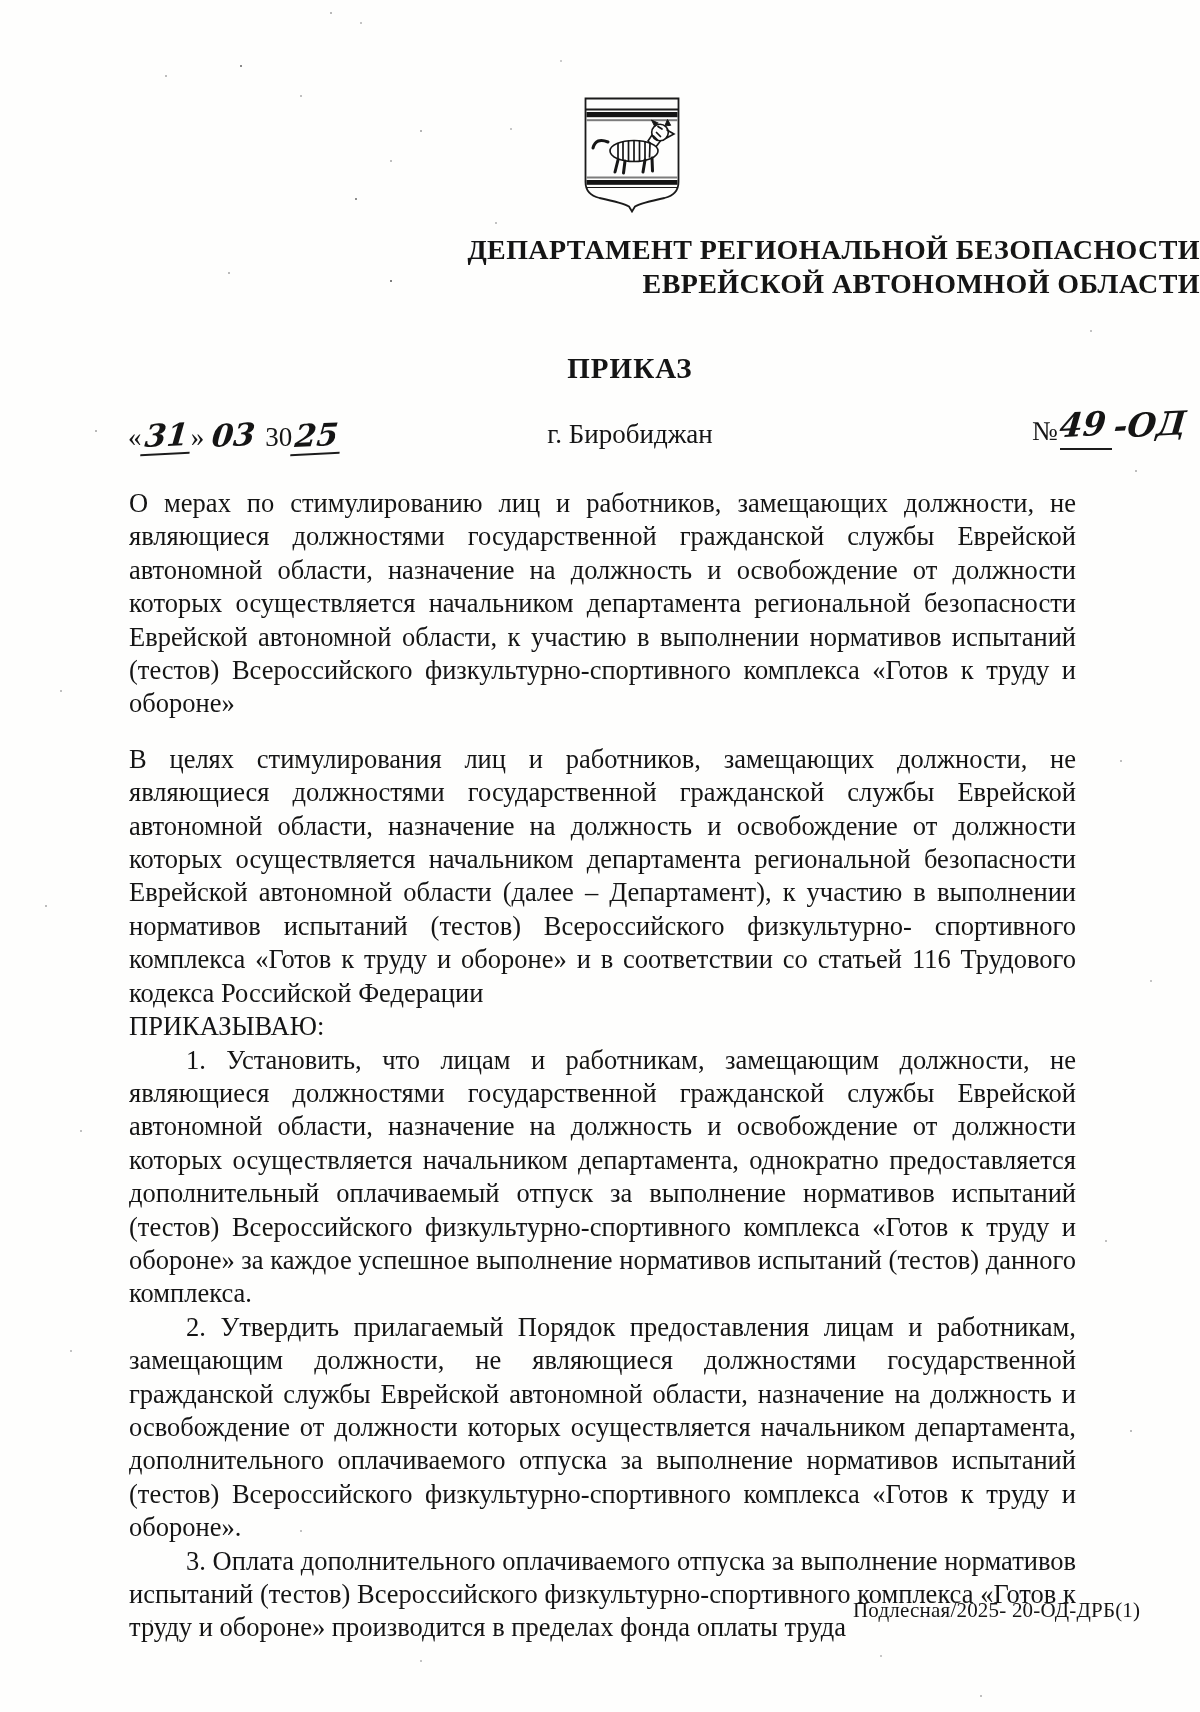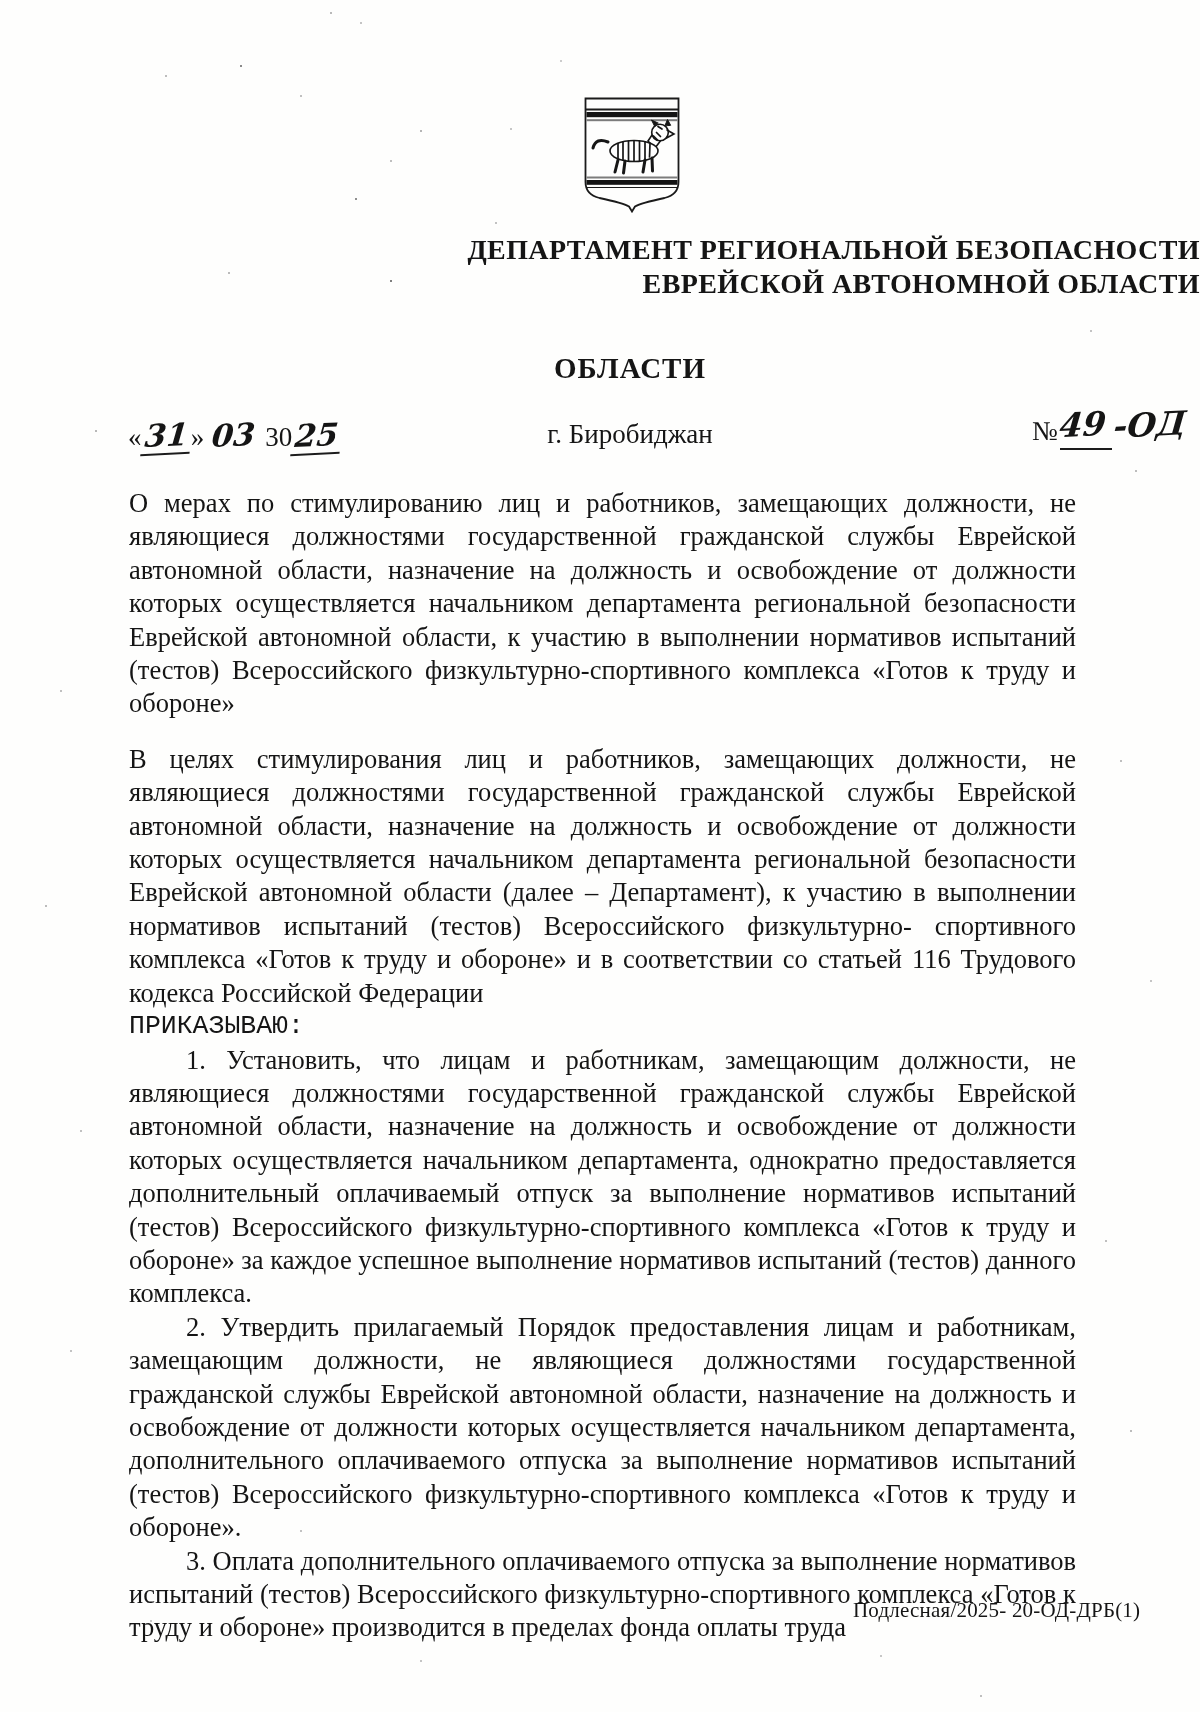--- a/index.html
+++ b/index.html
@@ -57,21 +57,21 @@
   .num-hand{font-size:33px;position:relative;top:-4px;}
   .num-uline{border-bottom:2.5px solid #1c1c1c;display:inline-block;min-width:52px;margin-left:2px;}
   .num-tail{margin-left:2px;}
 
   .doc-body{
     position:absolute;left:129px;top:487px;width:947px;
     font-size:26.5px;line-height:33.4px;text-align:justify;
   }
   .doc-body p{margin:0;padding:0;}
   p.subject{margin-bottom:22px;}
-  p.order-keyword{text-align:left;font-family:Liberation Mono, monospace;}
+  p.order-keyword{text-align:left;}
   p.order-item{text-indent:57px;}
 
   .footer-ref{
     position:absolute;left:853px;top:1598px;
     font-size:21px;white-space:nowrap;letter-spacing:.2px;
   }
 </style>
 </head>
 <body>
 
@@ -119,21 +119,21 @@
         <line x1="80" y1="31.5" x2="84" y2="34"></line>
       </g>
     </g>
   </svg>
 
   <div class="org-name">
     <div>ДЕПАРТАМЕНТ РЕГИОНАЛЬНОЙ БЕЗОПАСНОСТИ</div>
     <div>ЕВРЕЙСКОЙ АВТОНОМНОЙ ОБЛАСТИ</div>
   </div>
 
-  <div class="doc-type">ОБЛАСТИ</div>
+  <div class="doc-type">ПРИКАЗ</div>
 
   <div class="meta-row">
     <div class="meta-date">
       <span>«</span><span class="hand uline">31</span><span>»</span><span class="hand month-hand">03</span><span>30</span><span class="hand uline">25</span>
     </div>
     <div class="meta-place">г. Биробиджан</div>
     <div class="meta-number">
       <span>№</span><span class="num-uline"><span class="hand num-hand">49</span></span><span class="hand num-hand num-tail">-ОД</span>
     </div>
   </div>

